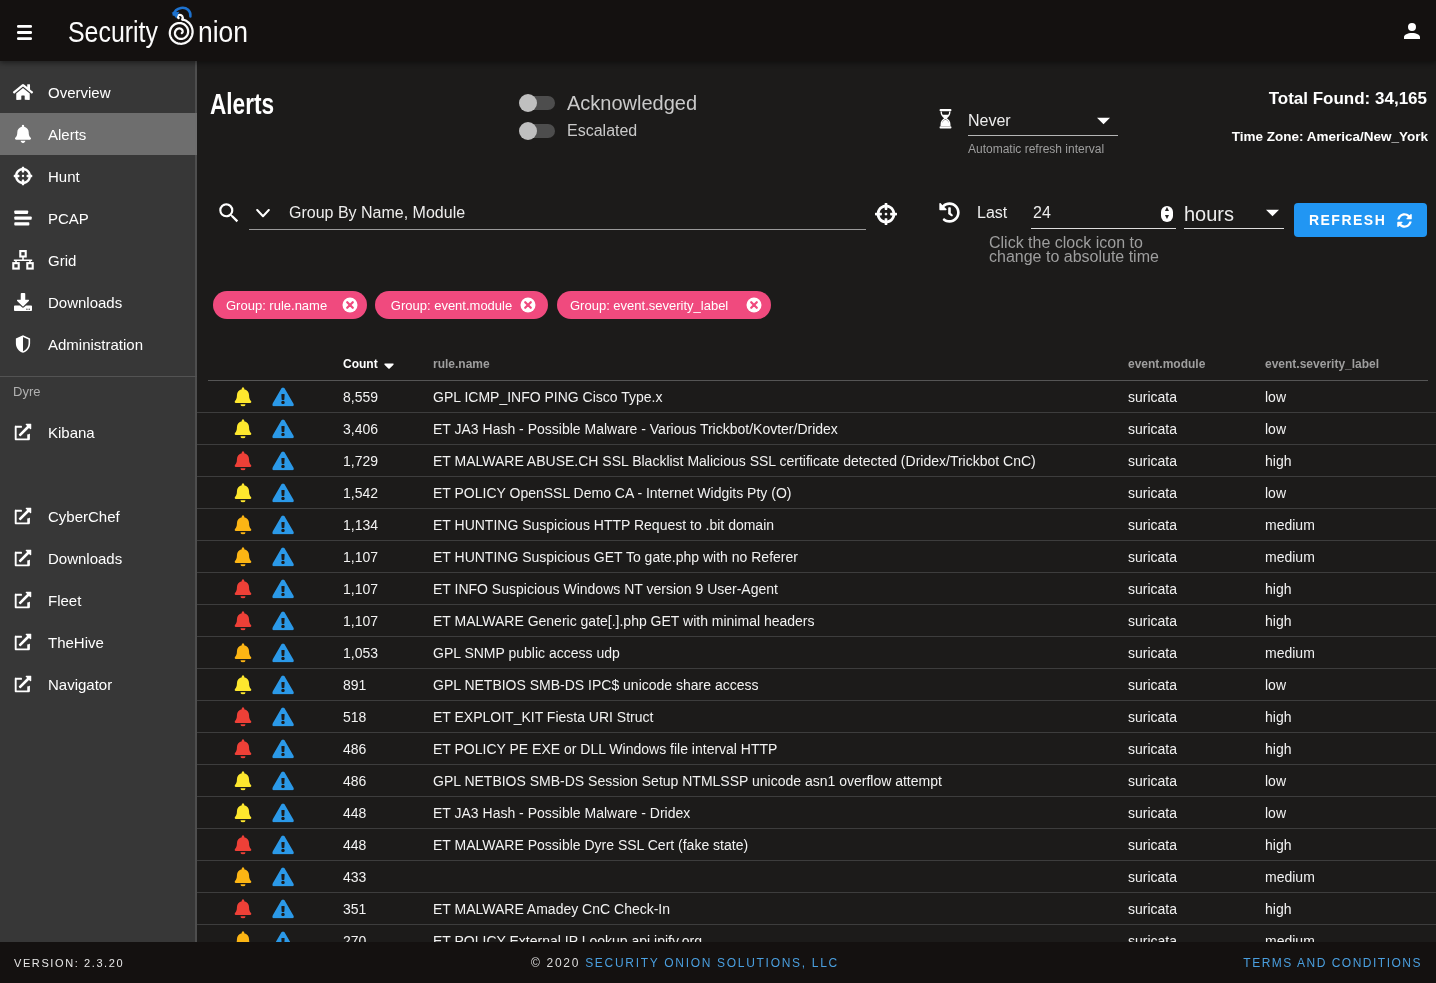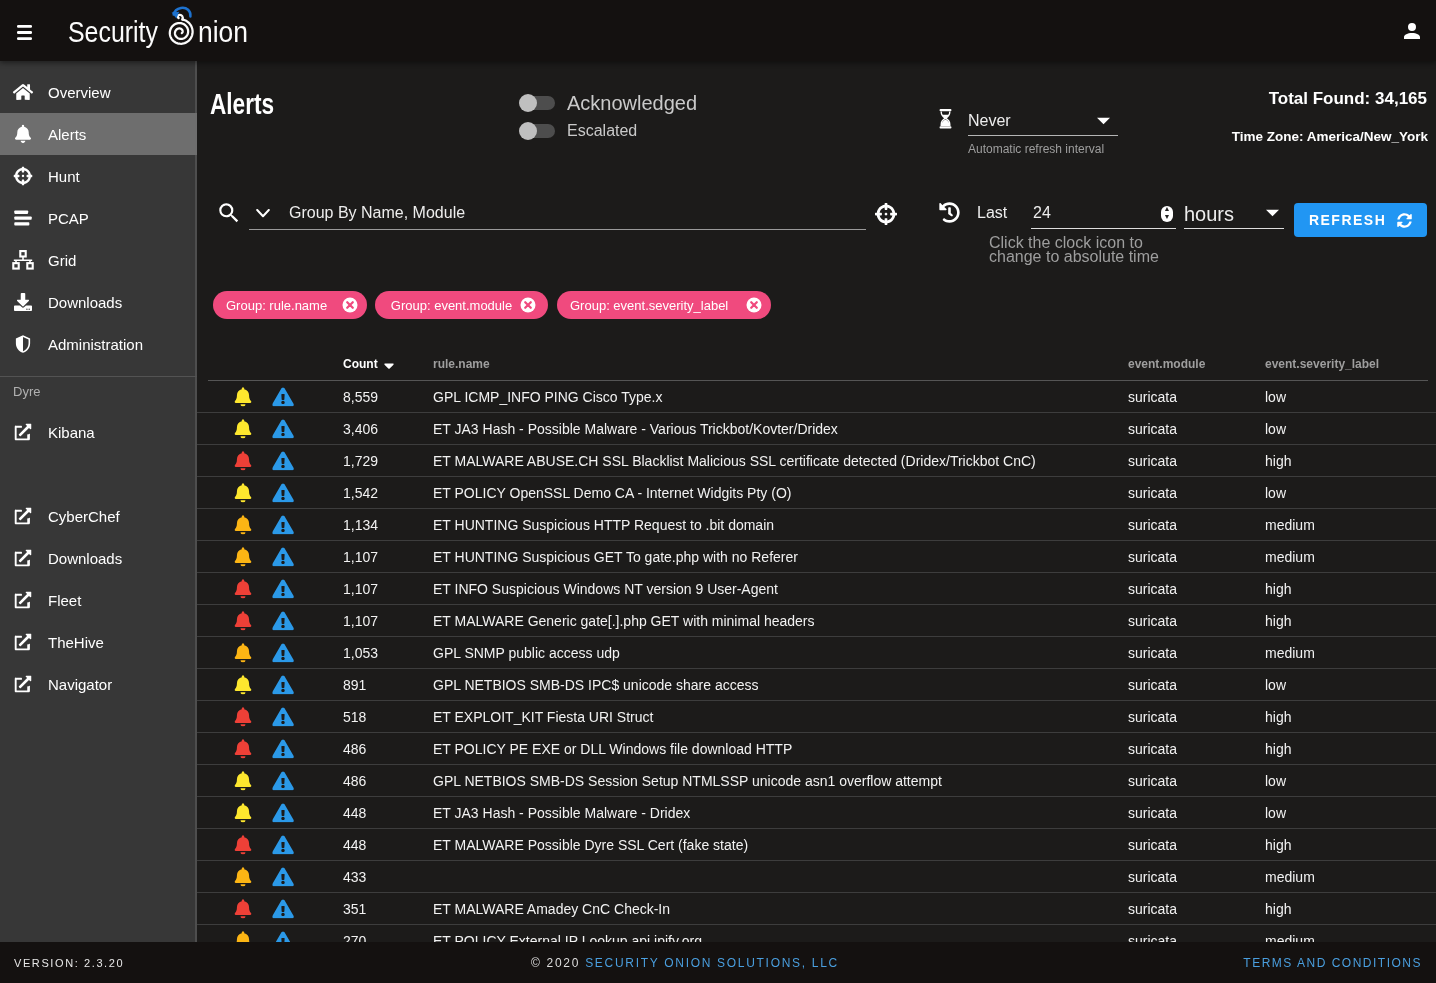--- a/index.html
+++ b/index.html
@@ -444,21 +444,21 @@
         <svg style="" width="17" height="19.5" viewBox="0 0 448 512">
           <path d="M224 512c35.32 0 63.97-28.65 63.97-64H160.03c0 35.35 28.65 64 63.97 64zm215.39-149.71c-19.32-20.76-55.47-51.99-55.47-154.29 0-77.7-54.48-139.9-127.94-155.16V32c0-17.67-14.32-32-31.98-32s-31.98 14.33-31.98 32v20.84C118.56 68.1 64.08 130.3 64.08 208c0 102.3-36.15 133.53-55.47 154.29-6 6.45-8.66 14.16-8.61 21.71.11 16.4 12.98 32 32.1 32h383.8c19.12 0 32-15.6 32.1-32 .05-7.55-2.61-15.27-8.61-21.71z" fill="#ee4037"></path>
         </svg>
       </span>
       <span class="ric" style="left:86px">
         <svg style="" width="21.5" height="19.5" viewBox="0 0 576 512">
           <path d="M569.517 440.013C587.975 472.007 564.806 512 527.94 512H48.054c-36.937 0-59.999-40.055-41.577-71.987L246.423 23.985c18.467-32.009 64.72-31.951 83.154 0l239.94 416.028zM288 354c-25.405 0-46 20.595-46 46s20.595 46 46 46 46-20.595 46-46-20.595-46-46-46zm-43.673-165.346l7.418 136c.347 6.364 5.609 11.346 11.982 11.346h48.546c6.373 0 11.635-4.982 11.982-11.346l7.418-136c.375-6.874-5.098-12.654-11.982-12.654h-63.383c-6.884 0-12.356 5.78-11.981 12.654z" fill="#2b99e8"></path>
         </svg>
       </span>
       <span class="rc" style="left:146px">486</span>
-      <span class="rc" style="left:236px">ET POLICY PE EXE or DLL Windows file download HTTP</span>
+      <span class="rc" style="left:236px">ET POLICY PE EXE or DLL Windows file interval HTTP</span>
       <span class="rc" style="left:931px">suricata</span>
       <span class="rc" style="left:1068px">high</span>
     </div>
 <div class="row" style="top:704px">
       <span class="ric" style="left:46px">
         <svg style="" width="17" height="19.5" viewBox="0 0 448 512">
           <path d="M224 512c35.32 0 63.97-28.65 63.97-64H160.03c0 35.35 28.65 64 63.97 64zm215.39-149.71c-19.32-20.76-55.47-51.99-55.47-154.29 0-77.7-54.48-139.9-127.94-155.16V32c0-17.67-14.32-32-31.98-32s-31.98 14.33-31.98 32v20.84C118.56 68.1 64.08 130.3 64.08 208c0 102.3-36.15 133.53-55.47 154.29-6 6.45-8.66 14.16-8.61 21.71.11 16.4 12.98 32 32.1 32h383.8c19.12 0 32-15.6 32.1-32 .05-7.55-2.61-15.27-8.61-21.71z" fill="#fde72e"></path>
         </svg>
       </span>
       <span class="ric" style="left:86px">

